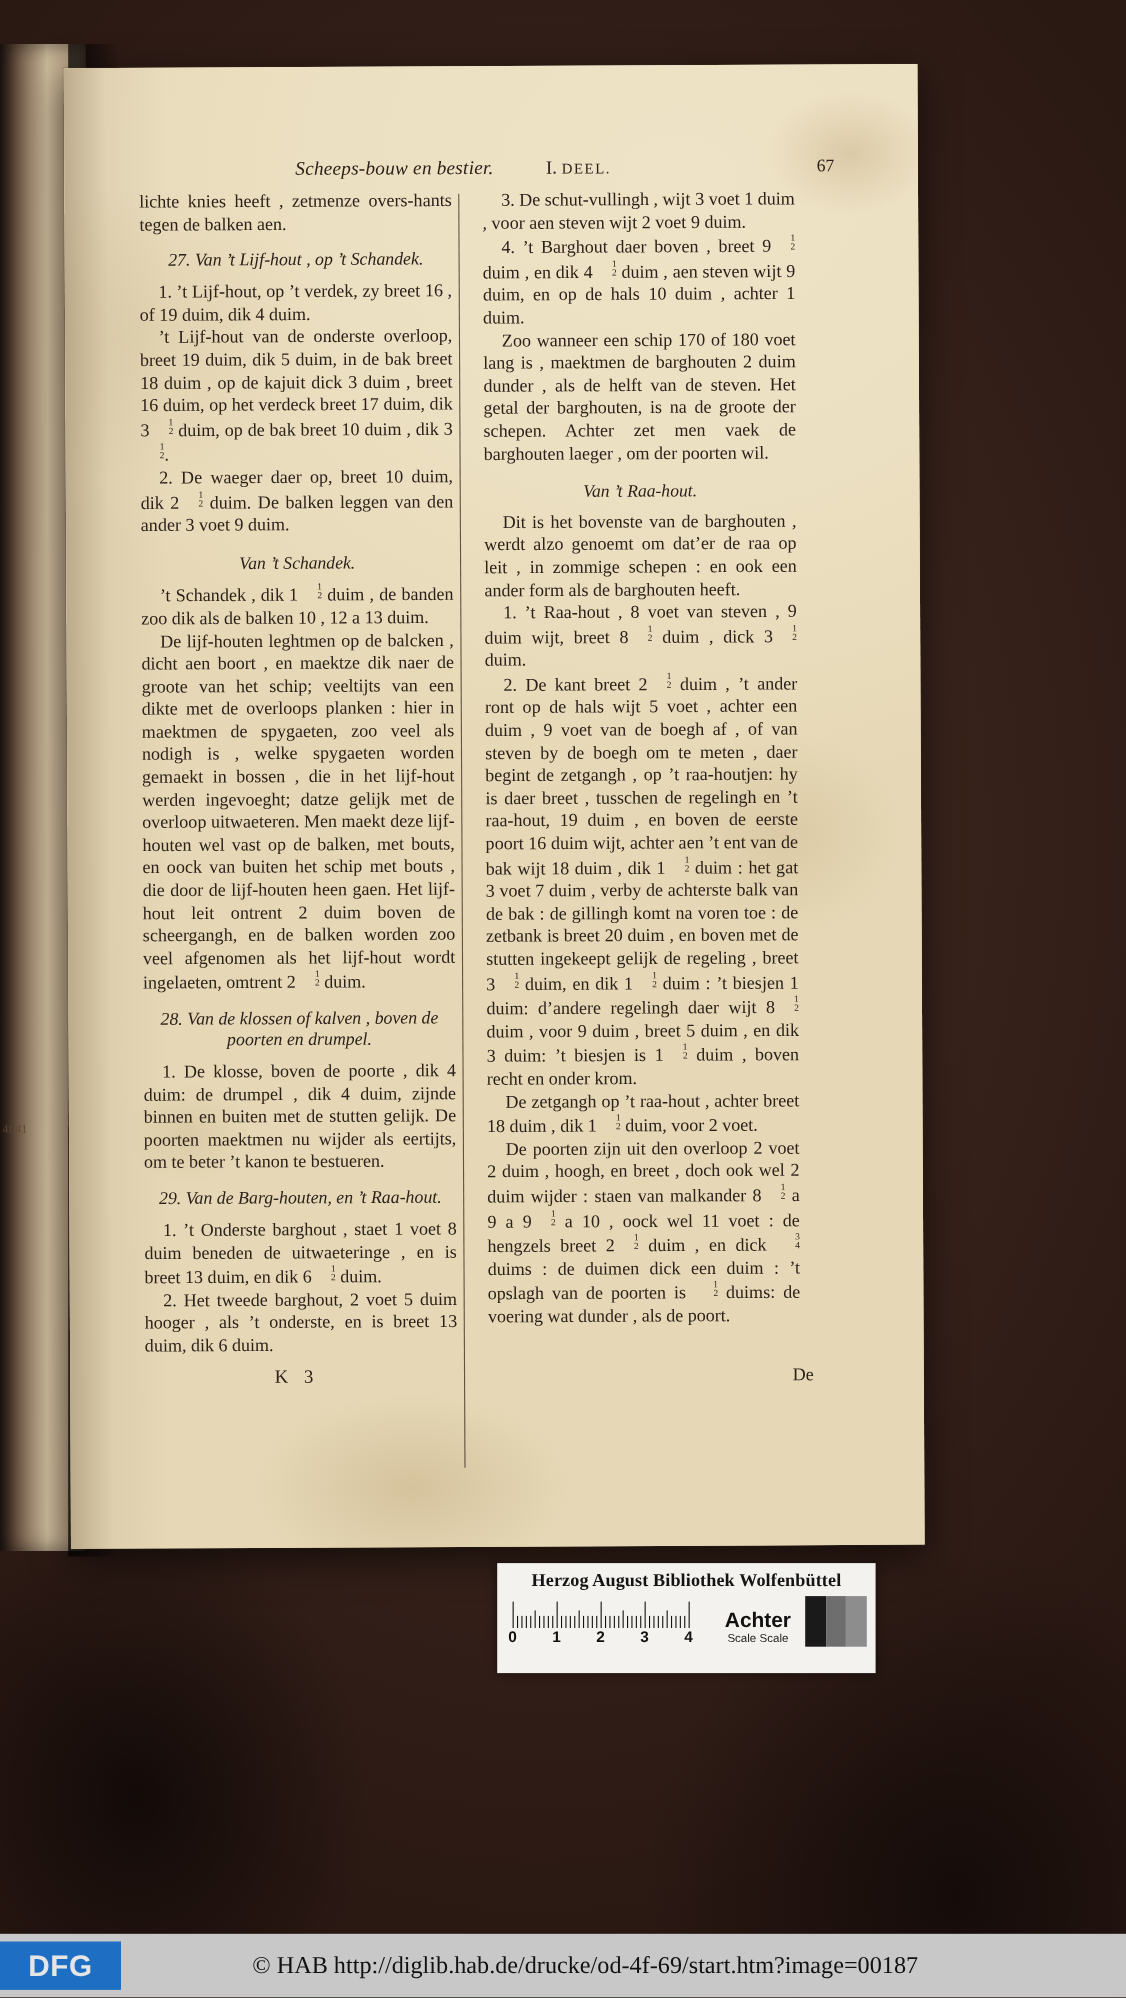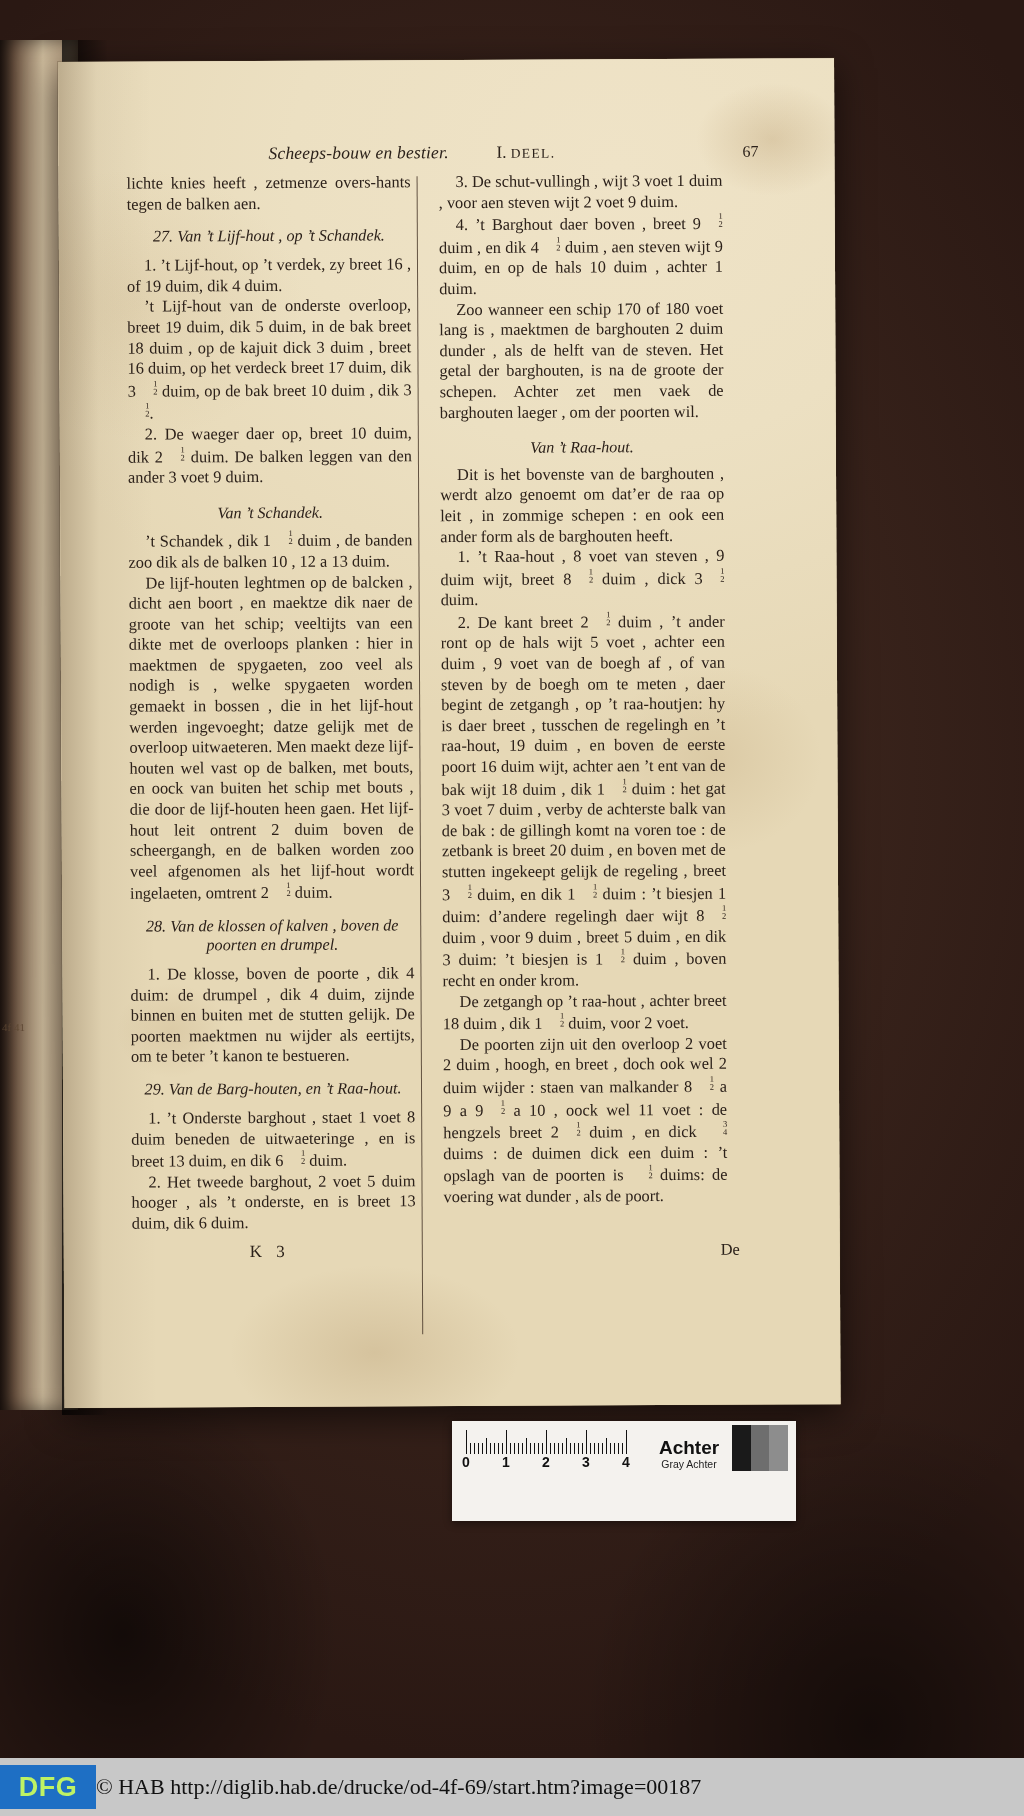--- a/index.html
+++ b/index.html
@@ -265,35 +265,35 @@
   
   #footer{
     position:absolute;
     left: 0; bottom: 0;
     width: 1024px; height: 58px;
     background:#c8c8c8;
     display:flex;
     align-items:center;
   }
   #dfg{
-    width: 96px; height: 44px;
+    width: 110px; height: 44px;
     margin-left: 0px;
     background:#1e6fc4;
-    color:#bef264;
+    color:#e5e5e5;
     font-family:"Liberation Sans", sans-serif;
     font-weight:bold;
     font-size: 27px;
     letter-spacing:.5px;
     display:flex;
     align-items:center;
     justify-content:center;
   }
   #credit{
     flex:1;
-    text-align:left;
+    text-align:center;
     font-family:"Liberation Serif", serif;
     font-size: 22px;
     color:#111;
     margin-right: 70px;
     white-space:nowrap;
   }
 </style>
 </head>
 <body>
 
@@ -344,20 +344,21 @@
 
     <div class="sigline">
       <span class="sig">K 3</span>
       <span class="catch">De</span>
     </div>
 
   </div>
 </div>
 
 <div id="target">
+  <div id="target-title">Herzog August Bibliothek Wolfenbüttel</div>
   <div id="target-body">
     <div id="ruler">
       <div id="ruler-ticks">
           <div class="t" style="left: 6px; height: 24px;"></div>
           <div class="t" style="left: 10px; height: 11px;"></div>
           <div class="t" style="left: 14px; height: 11px;"></div>
           <div class="t" style="left: 18px; height: 11px;"></div>
           <div class="t" style="left: 22px; height: 11px;"></div>
           <div class="t" style="left: 26px; height: 16px;"></div>
           <div class="t" style="left: 30px; height: 11px;"></div>
@@ -399,21 +400,21 @@
       <div id="ruler-nums">
           <span style="left: 6px;">0</span>
           <span style="left: 46px;">1</span>
           <span style="left: 86px;">2</span>
           <span style="left: 126px;">3</span>
           <span style="left: 166px;">4</span>
         </div>
     </div>
     <div id="kodak">
       <div class="k-word">Achter</div>
-      <div class="k-sub">Gray Achter</div>
+      <div class="k-sub">Scale Scale</div>
     </div>
     <div id="patches">
       <div class="p" style="background:#1a1a1a"></div>
       <div class="p" style="background:#6e6e6e"></div>
       <div class="p" style="background:#8d8d8d"></div>
     </div>
   </div>
 </div>
 
 <div id="footer">

